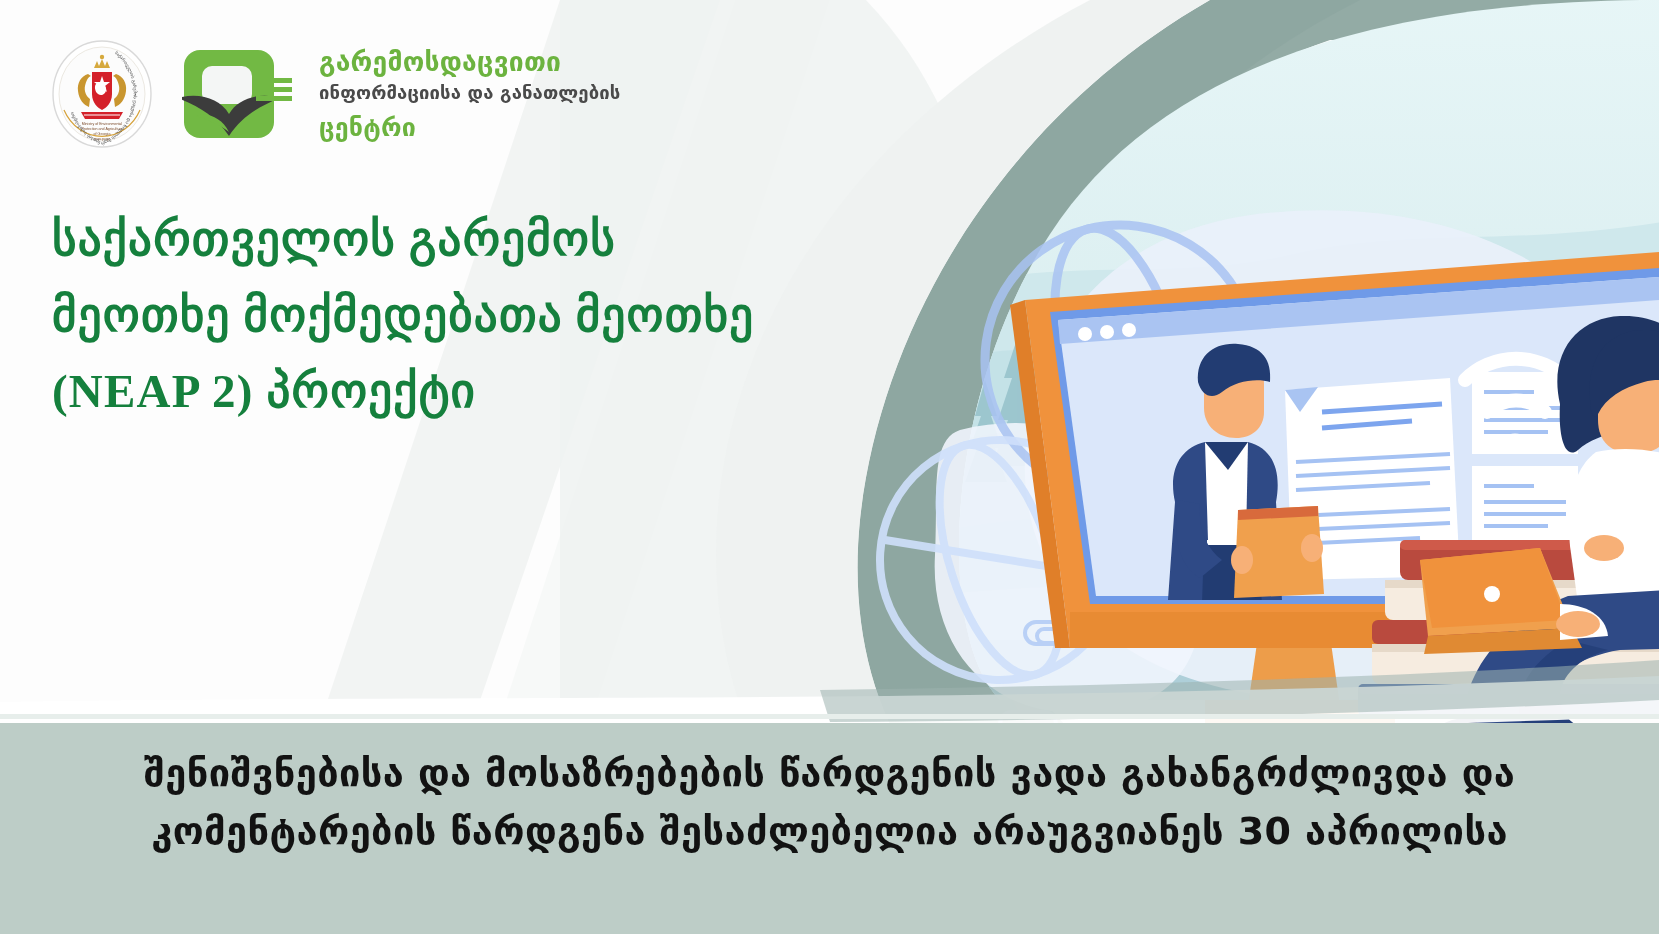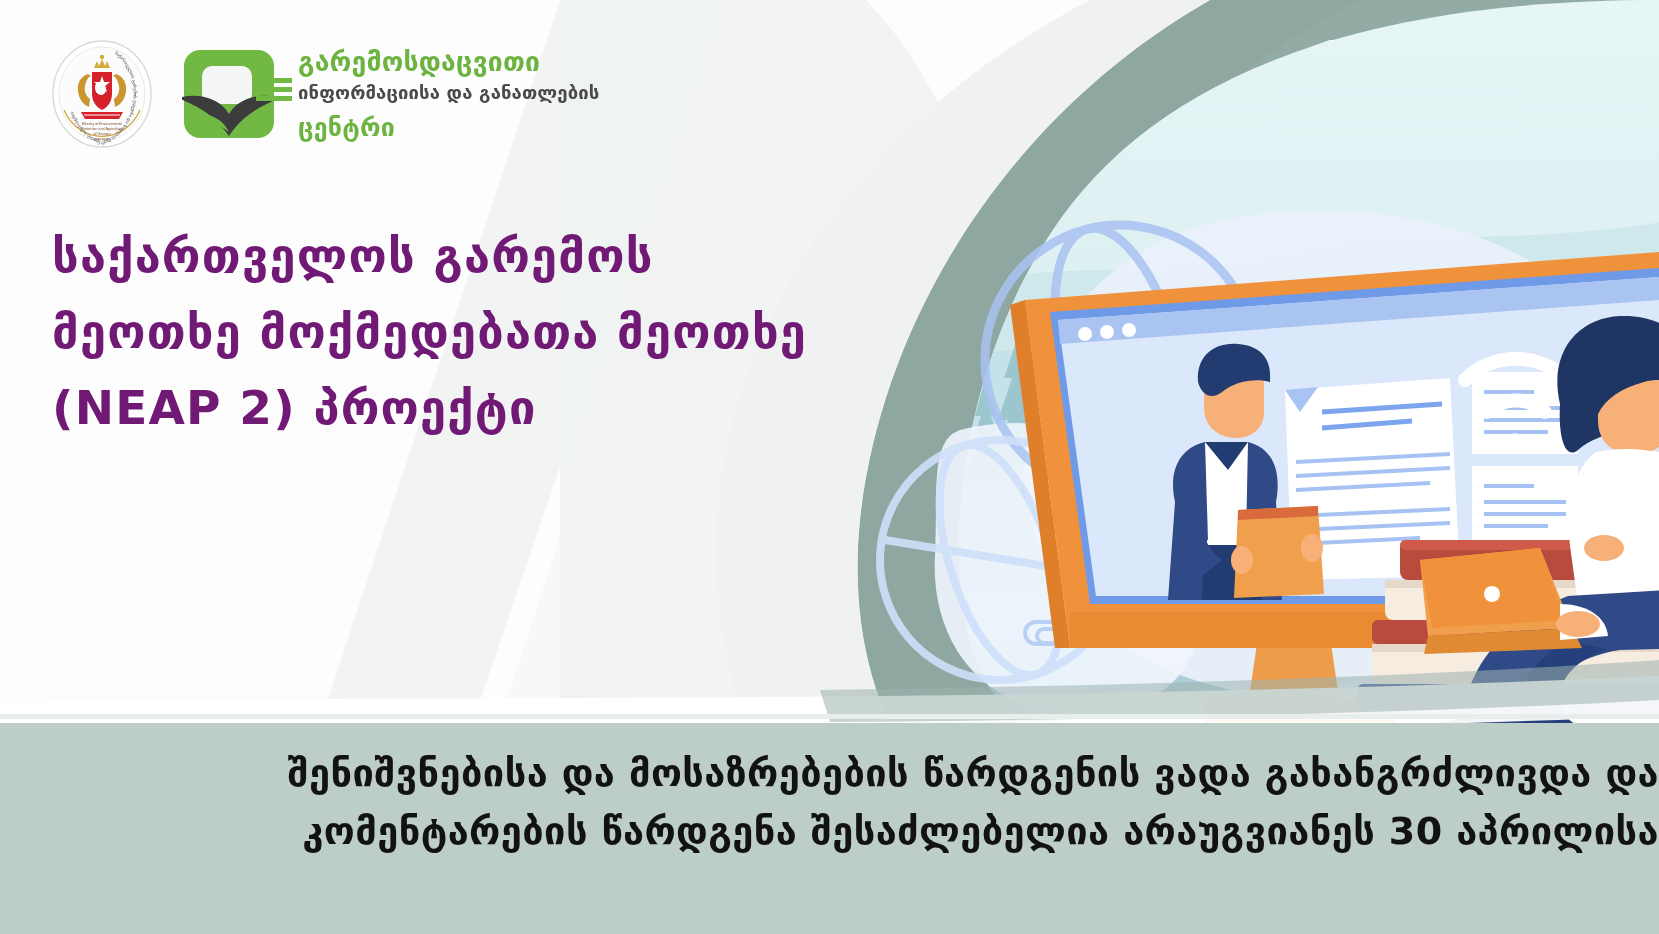--- a/index.html
+++ b/index.html
@@ -11,43 +11,43 @@
   }
   .stage{position:absolute;inset:0;overflow:hidden;background:#fdfdfd;}
 
   
   .bg-svg{position:absolute;inset:0;width:1659px;height:934px;}
 
   
   .logo-row{position:absolute;left:48px;top:38px;display:flex;align-items:center;gap:26px;z-index:30;}
   .seal{width:108px;height:112px;position:relative;}
   .seal svg{display:block;}
-  .cenlogo{display:flex;align-items:center;gap:4px;justify-content:flex-end;}
+  .cenlogo{display:flex;align-items:center;gap:25px;justify-content:flex-end;}
   .cenmark{width:112px;height:108px;}
   .centext{display:flex;flex-direction:column;line-height:1.0;}
   .ct1{font-size:26.5px;font-weight:bold;color:#6cb33f;letter-spacing:.2px;}
   .ct2{font-size:18.5px;font-weight:bold;color:#4a4a4a;margin-top:9px;letter-spacing:.1px;}
   .ct3{font-size:25px;font-weight:bold;color:#6cb33f;margin-top:12px;letter-spacing:.2px;}
 
   
-  .headline{position:absolute;left:52px;top:218px;z-index:30;color:#701a75;}
+  .headline{position:absolute;left:52px;top:201px;z-index:30;color:#15803d;font-family:Liberation Serif, serif;}
   .headline .ln{
     font-size:47px;font-weight:bold;line-height:1.62;
     letter-spacing:1.2px;white-space:nowrap;
   }
 
   
   .banner{position:absolute;left:0;right:0;bottom:0;height:245px;z-index:40;}
   .banner .bandwrap{position:absolute;left:0;right:0;top:34px;height:185px;}
   .banner .band{position:absolute;left:0;right:0;top:0;height:185px;background:#bdcdc7;}
   .banner .hair-top{position:absolute;left:0;right:0;top:-9px;height:5px;background:#e7eeeb;}
   .banner .hair-bot{position:absolute;left:0;right:0;bottom:-9px;height:5px;background:#e7eeeb;}
   .banner .btext{
     position:absolute;left:0;right:0;top:22px;
-    text-align:right;color:#121212;
+    text-align:center;color:#121212;
     font-size:38px;font-weight:bold;line-height:1.52;letter-spacing:.4px;
   }
   .banner .foot{position:absolute;left:0;right:0;bottom:0;height:26px;background:#bdcdc7;}
 </style>
 </head>
 <body>
 
 <div class="stage">
 
   <svg class="bg-svg" viewBox="0 0 1659 934" preserveAspectRatio="none">

